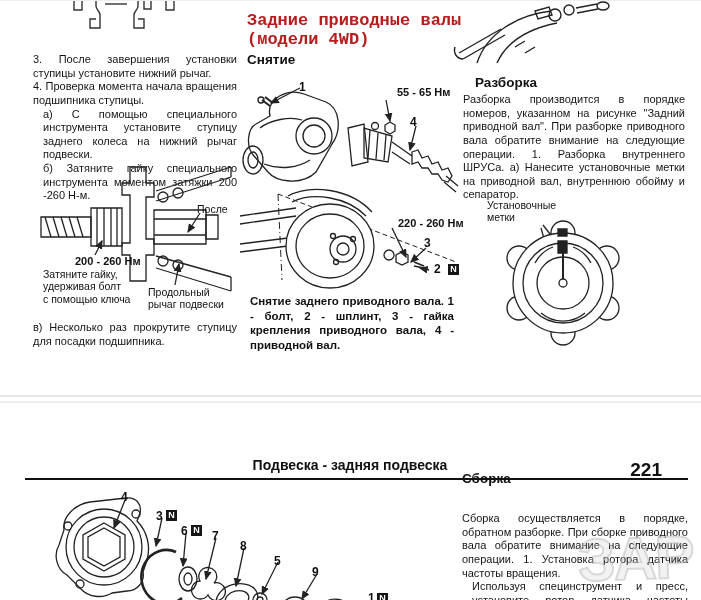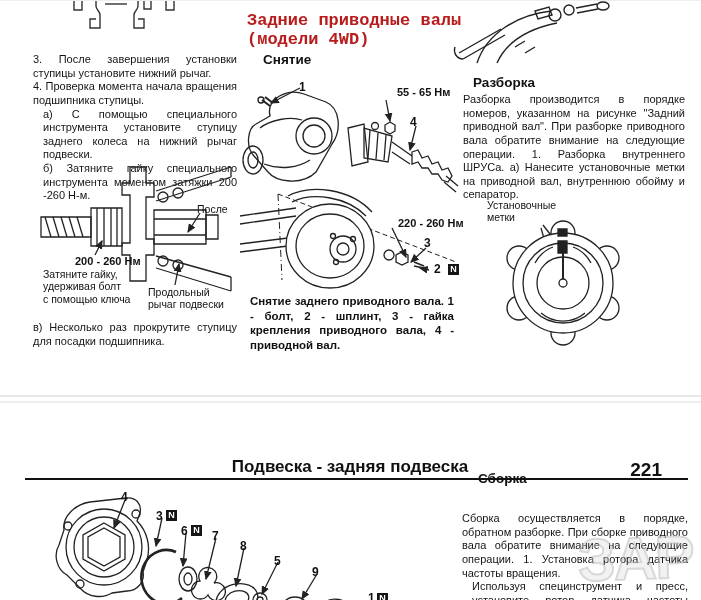--- a/index.html
+++ b/index.html
@@ -8,33 +8,33 @@
     font-family:"Liberation Sans", sans-serif; color:#151515; overflow:hidden;
     border-top:1px solid #eee; border-bottom:2px solid #e0e0e0;
   }
   .abs { position:absolute; }
   .pre { white-space:pre-line; }
   .jst { text-align:justify; }
   .body-text { font-size:11px; line-height:1.24; color:#151515; }
   .body-text p { margin:0; }
   .indent { margin-left:10px !important; }
   .h-big { font-size:17px; font-weight:bold; line-height:1.12; color:#b91c1c;font-family:Liberation Mono, monospace; }
-  .h-mid { font-size:13.5px; font-weight:bold; color:#111;margin-left:16px; }
+  .h-mid { font-size:13.5px; font-weight:bold; color:#111; }
   .caption { font-size:11.5px; font-weight:bold; line-height:1.28; color:#111; }
   .lbl { position:absolute; font-size:10.5px; line-height:1.18; color:#111; }
   .num { position:absolute; font-weight:bold; font-size:12px; color:#111; }
   .torq { position:absolute; font-weight:bold; font-size:11px; color:#111; white-space:nowrap;margin-left:20px; }
   .nbox {
     display:inline-block; width:11px; height:11px; background:#151515; color:#fff;
     font-size:9px; font-weight:bold; line-height:11px; text-align:center; vertical-align:1px;
   }
   .sep { position:absolute; left:0; width:701px; }
   .rule { position:absolute; background:#111; }
   .pg2-title { position:absolute; left:175px; top:456px; width:350px; text-align:center;
-    font-size:17px; font-weight:bold; color:#111; }
+    font-size:14px; font-weight:bold; color:#111; }
   .pg2-num { position:absolute; left:628px; top:458px; width:34px; text-align:right;
     font-size:19px; font-weight:bold; color:#111; }
   .watermark {
     position:absolute; left:578px; top:518px; width:125px; height:82px; overflow:hidden;
     font-size:60px; font-weight:bold; letter-spacing:-2px; line-height:80px;
     color:rgba(0,0,0,0.05); -webkit-text-stroke:2px rgba(190,190,190,0.55);
     transform:rotate(-2deg); pointer-events:none;
   }
   svg { position:absolute; overflow:visible; }
   svg * { vector-effect:non-scaling-stroke; }
@@ -186,21 +186,21 @@
       <path d="M0,46 c-2,6 2,12 8,12"></path>
       <circle cx="100" cy="14" r="6"></circle>
       <circle cx="114" cy="9" r="5"></circle>
       <path d="M80,10 l14,-4 3,8 -14,4 z"></path>
       <path d="M121,7 L142,3 M122,12 L143,8"></path>
       <ellipse cx="148" cy="5" rx="6" ry="4"></ellipse>
       <path d="M60,46 l10,-6 M70,52 l10,-6"></path>
     </g>
   </svg>
 
-  <div class="abs h-mid" style="left:445px; top:74px;padding-left:12px;">Разборка</div>
+  <div class="abs h-mid" style="left:463px; top:74px;padding-left:12px;">Разборка</div>
   <div class="abs body-text jst" style="left:463px; top:92px; width:222px;">
     <p>Разборка производится в порядке номеров, указанном на рисунке "Задний приводной вал". При разборке приводного вала обратите внимание на следующие операции. 1. Разборка внутреннего ШРУСа. а) Нанесите установочные метки на приводной вал, внутреннюю обойму и сепаратор.</p>
   </div>
 
   <div class="lbl pre" style="left:487px; top:198px;">Установочные
 метки</div>
   <svg style="left:495px; top:210px;" width="140" height="125" viewBox="0 0 140 125">
     <g stroke="#222" stroke-width="1.3" fill="none">
       <path d="M48,14 L62,32 M46,17 L54,45"></path>
       <g>

